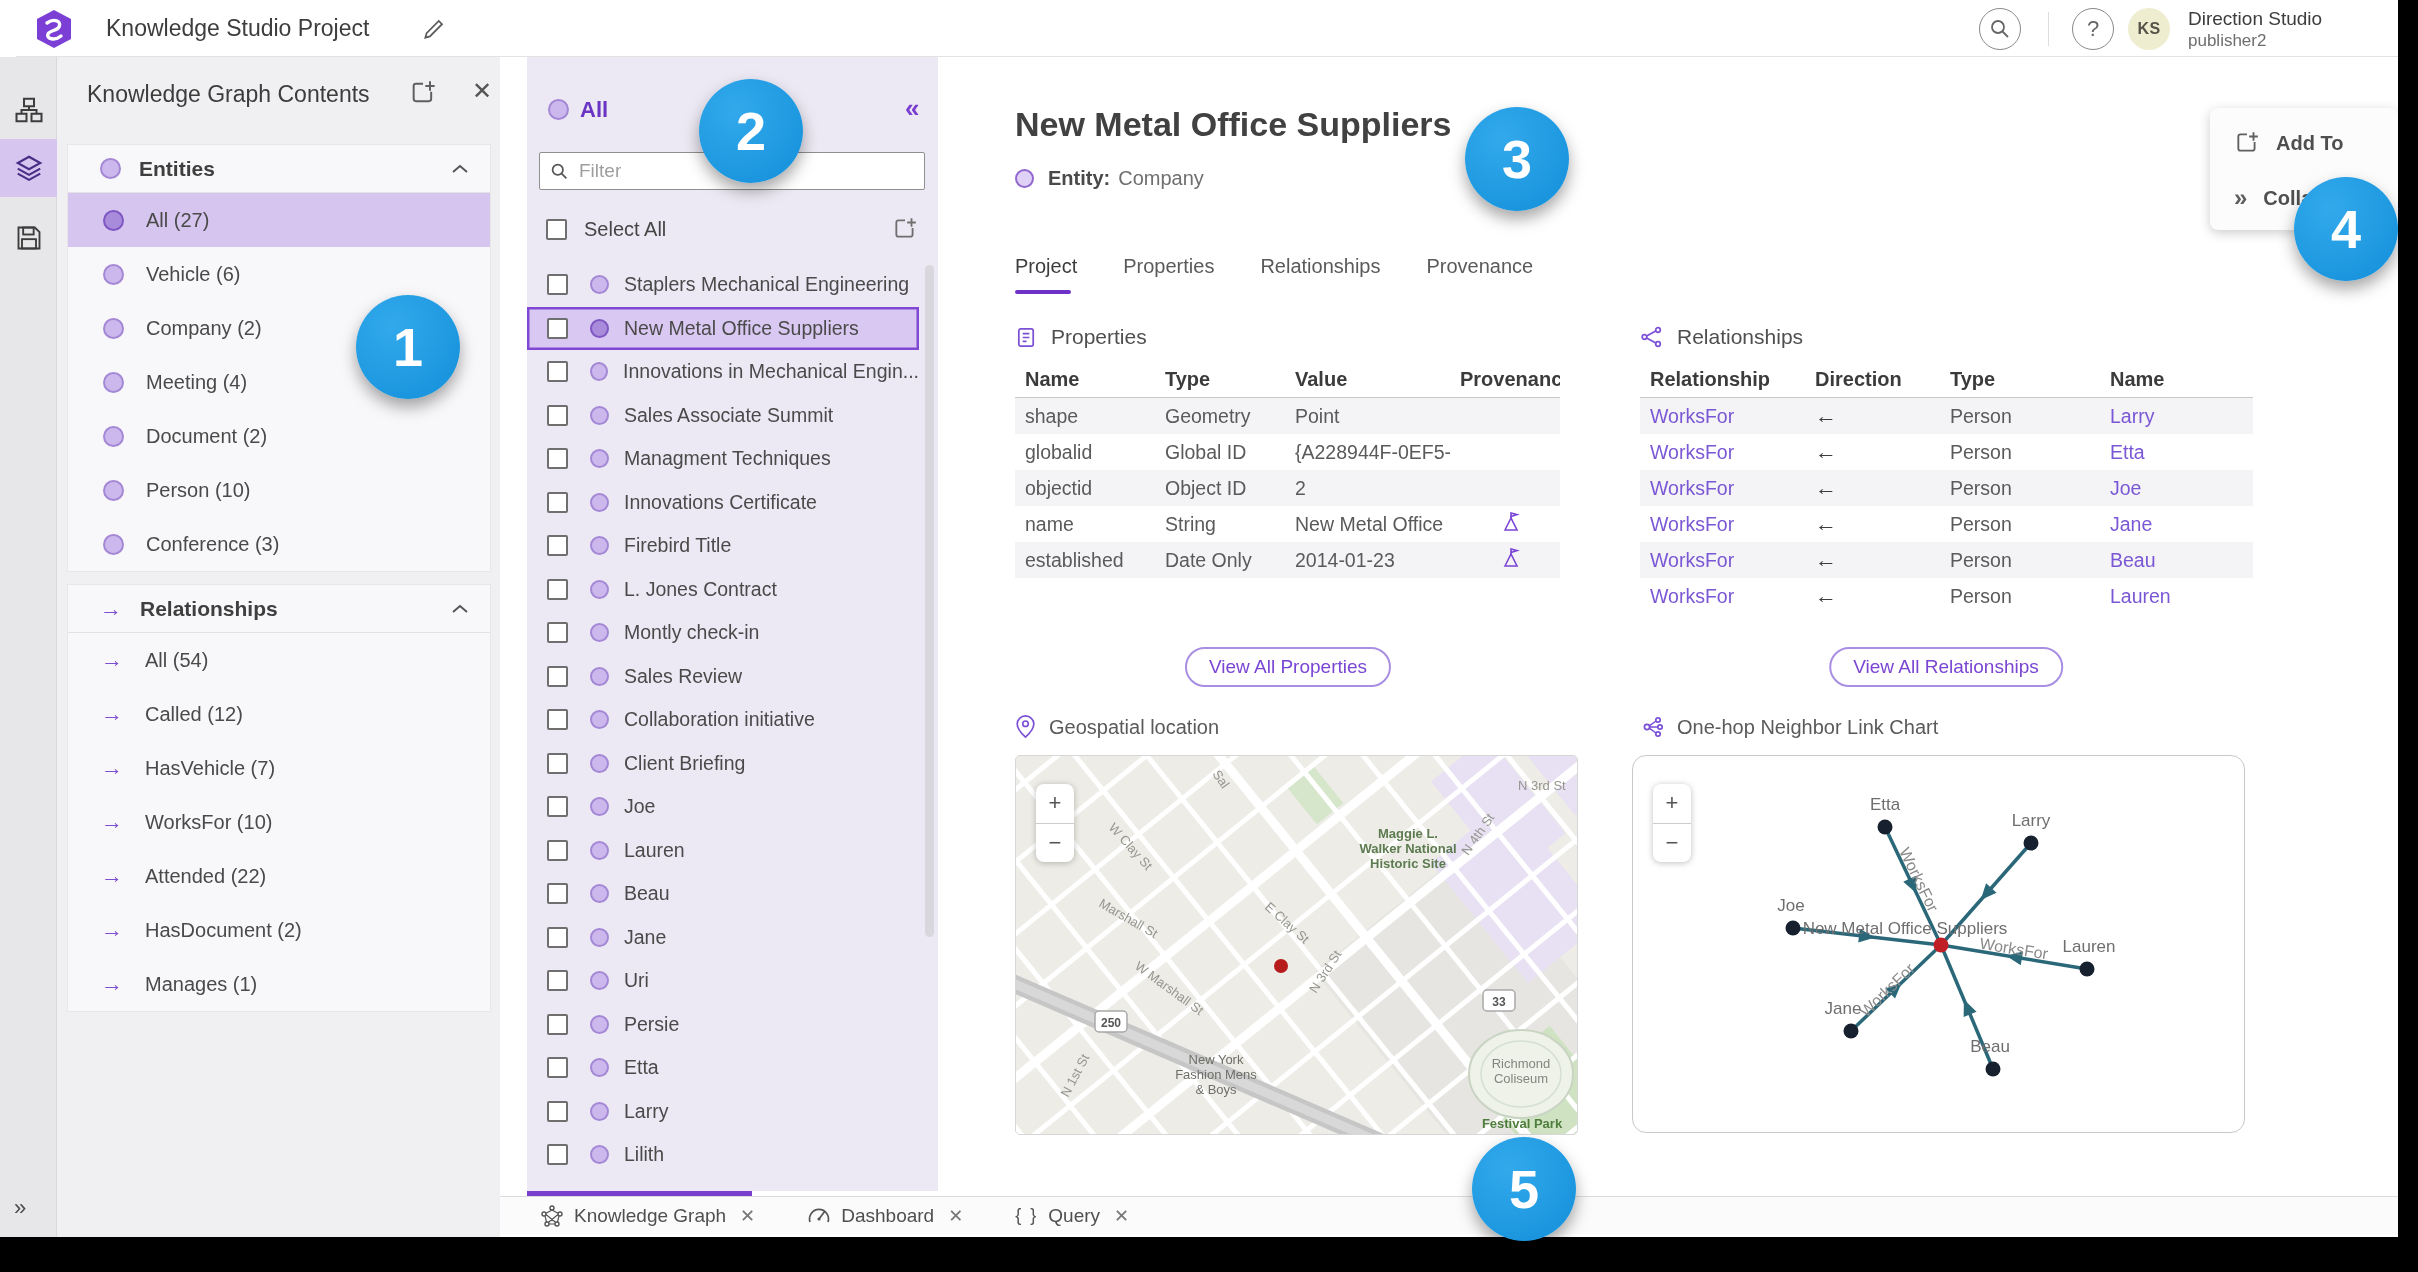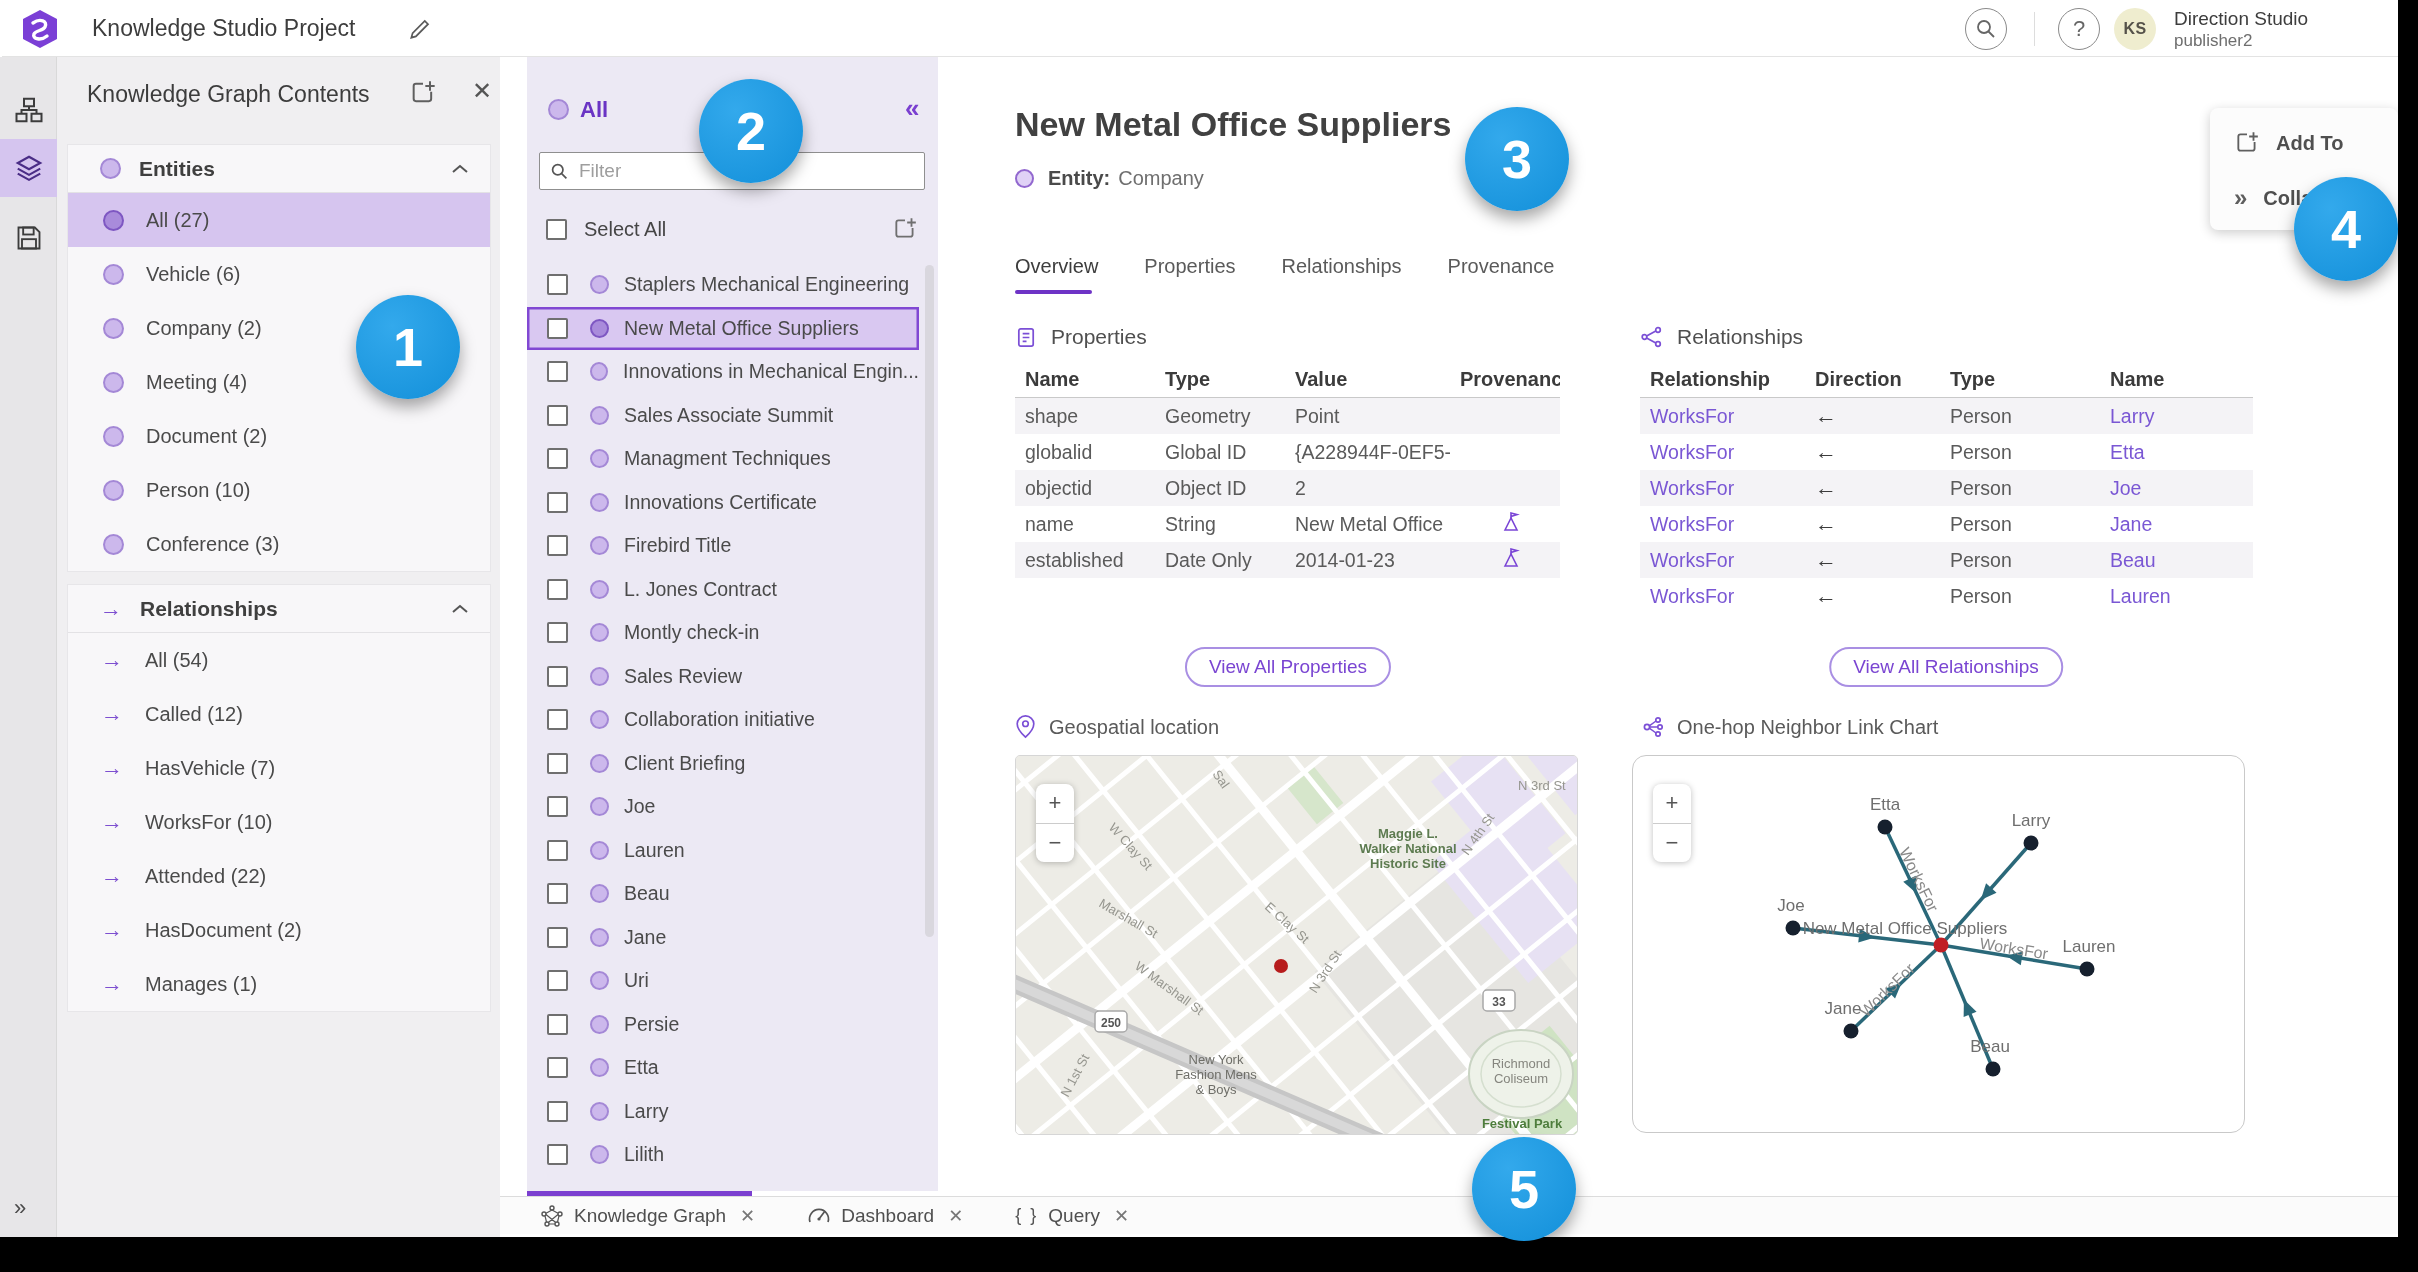--- a/index.html
+++ b/index.html
@@ -1,21 +1,21 @@
 <!DOCTYPE html>
 <html><head>
 <meta charset="utf-8">
 <style>
   * { margin:0; padding:0; box-sizing:border-box; }
   html,body { width:2418px; height:1272px; background:#000; font-family:"Liberation Sans","DejaVu Sans",sans-serif; overflow:hidden; }
   .abs { position:absolute; }
   #screen { position:absolute; left:0; top:0; width:2398px; height:1237px; background:#fff; overflow:hidden; }
 
   
-  #topbar { left:2px; top:0; width:2398px; height:57px; background:#fff; border-bottom:1px solid #e3e3e3; z-index:20; }
+  #topbar { left:16px; top:0; width:2398px; height:57px; background:#fff; border-bottom:1px solid #e3e3e3; z-index:20; }
   #app-title { left:90px; top:15px; font-size:23px; color:#3d3d3d; }
   #edit-pencil { left:405px; top:16px; }
   .ring { width:42px; height:42px; border:1.6px solid #8a8a8a; border-radius:50%; display:flex; align-items:center; justify-content:center; color:#666; }
   #topbar-divider { left:2032px; top:12px; width:1px; height:34px; background:#ddd; }
   #avatar { left:2112px; top:8px; width:42px; height:42px; border-radius:50%; background:#efedcf; display:flex; align-items:center; justify-content:center; font-size:16px; font-weight:bold; color:#55524a; letter-spacing:.5px; }
   #user-name { left:2172px; top:8px; font-size:19px; color:#3d3d3d; }
   #user-sub { left:2172px; top:31px; font-size:17px; color:#6e6e6e; }
 
   
   #rail { left:0; top:57px; width:57px; height:1180px; background:#e7e6e8; border-right:1px solid #d9d9d9; }
@@ -379,21 +379,21 @@
   </div>
 
   <div id="main" class="abs">
     <div id="main-title" class="abs">New Metal Office Suppliers</div>
     <div id="entity-row" class="abs">
       <span id="entity-circle"></span>
       <span id="entity-label">Entity:</span>
       <span id="entity-type">Company</span>
     </div>
     <div id="main-tabs" class="abs">
-        <div class="mtab active">Overview</div>
+        <div class="mtab active">Project</div>
         <div class="mtab">Properties</div>
         <div class="mtab">Relationships</div>
         <div class="mtab">Provenance</div>
       </div>
 
     <div class="sec-head" style="left:77px;top:268px">
       <svg width="23" height="23" viewBox="0 0 24 24">
         <rect x="4" y="3" width="15" height="18" rx="2" fill="none" stroke="#7b4fd6" stroke-width="1.8"></rect>
         <path d="M8 8h7M8 12h7M8 16h4" stroke="#7b4fd6" stroke-width="1.8"></path>
       </svg>

